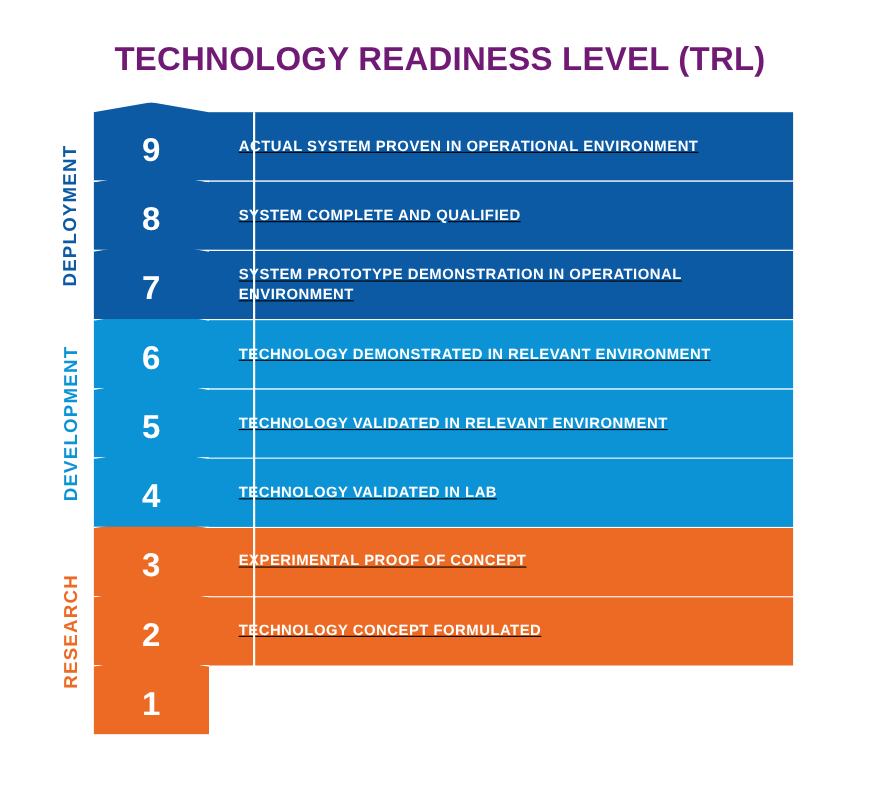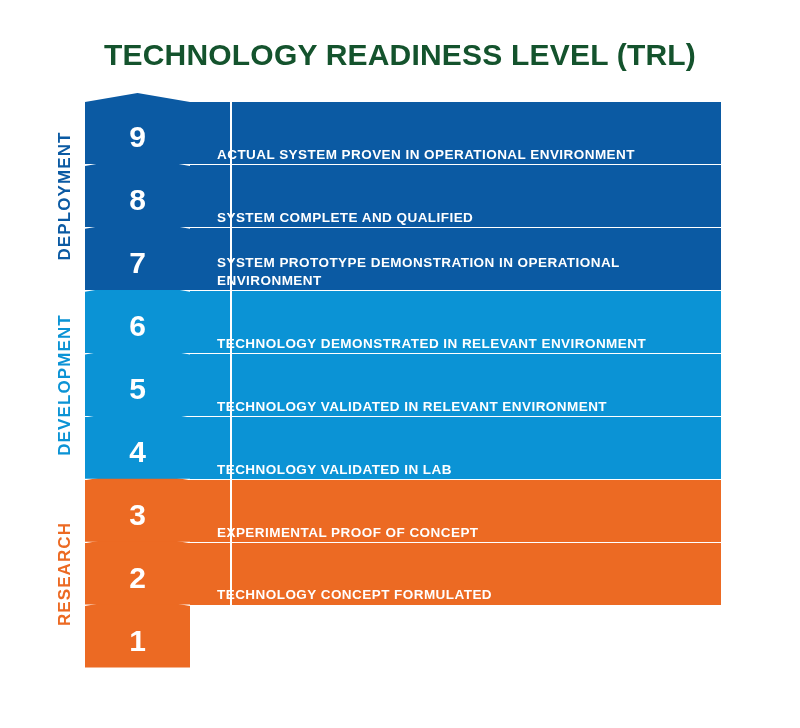--- a/index.html
+++ b/index.html
@@ -17,21 +17,21 @@
 
   #page-title {
     position: absolute;
     left: 0;
     top: 38px;
     width: 800px;
     text-align: center;
     font-size: 30px;
     font-weight: bold;
     letter-spacing: 0.2px;
-    color: #14532d;
+    color: #701a75;
     font-family: "Liberation Sans", sans-serif;
   }
 
   #diagram {
     position: absolute;
     left: 45px;
     top: 102px;
     width: 676px;
     height: 566px;
   }
@@ -112,23 +112,24 @@
     background: #ffffff;
   }
 
   .desc-cell {
     position: absolute;
     left: 105px;
     top: 0;
     width: 531px;
     height: 62.4px;
     display: flex;
-    align-items: flex-end;
+    align-items: center;
     box-sizing: border-box;
     padding: 0 16px 0 27px;
+    text-decoration: underline;
   }
   .desc-cell .desc {
     font-size: 13.5px;
     font-weight: bold;
     color: #ffffff;
     letter-spacing: 0.45px;
     line-height: 1.35;
     font-family: "Liberation Sans", sans-serif;
   }
 

